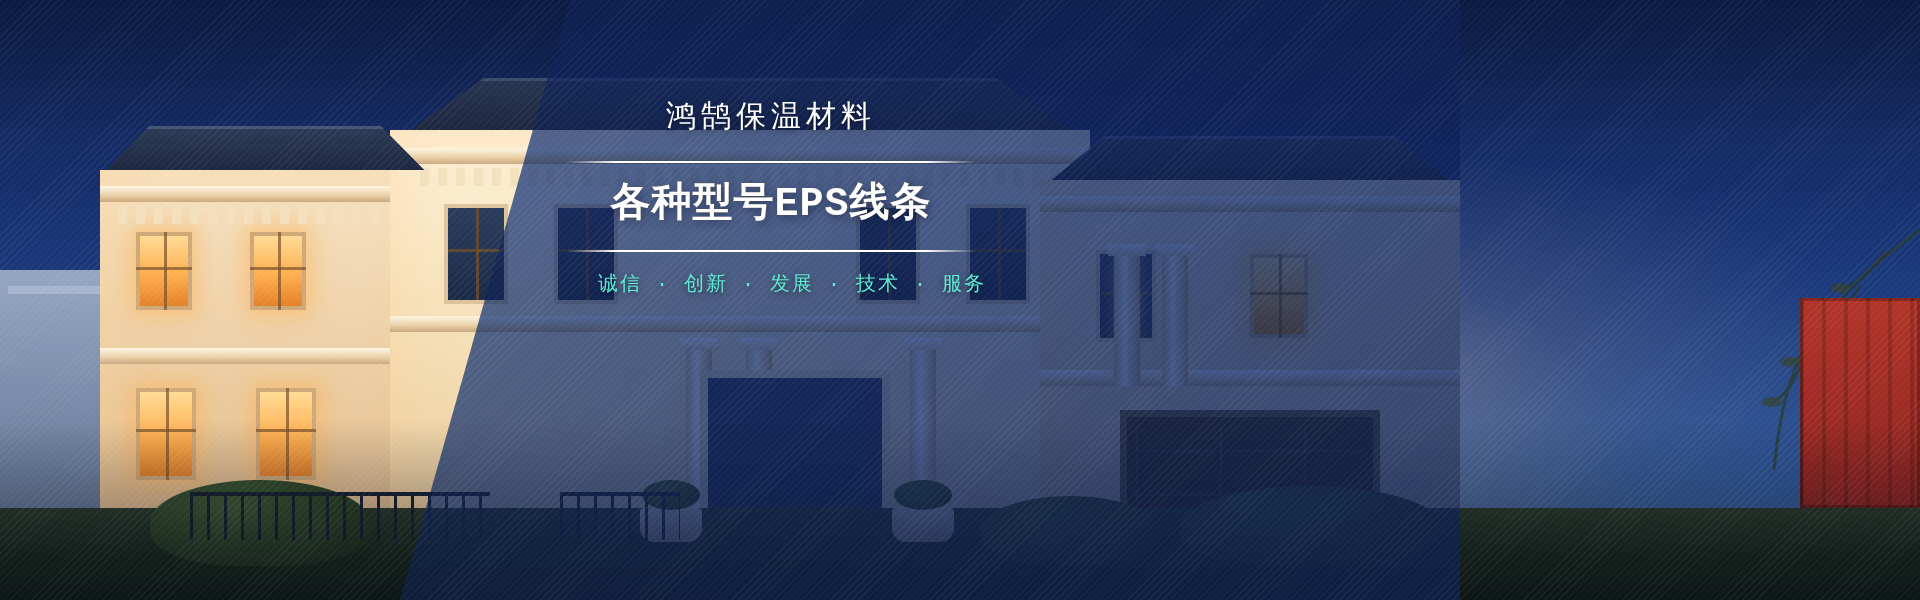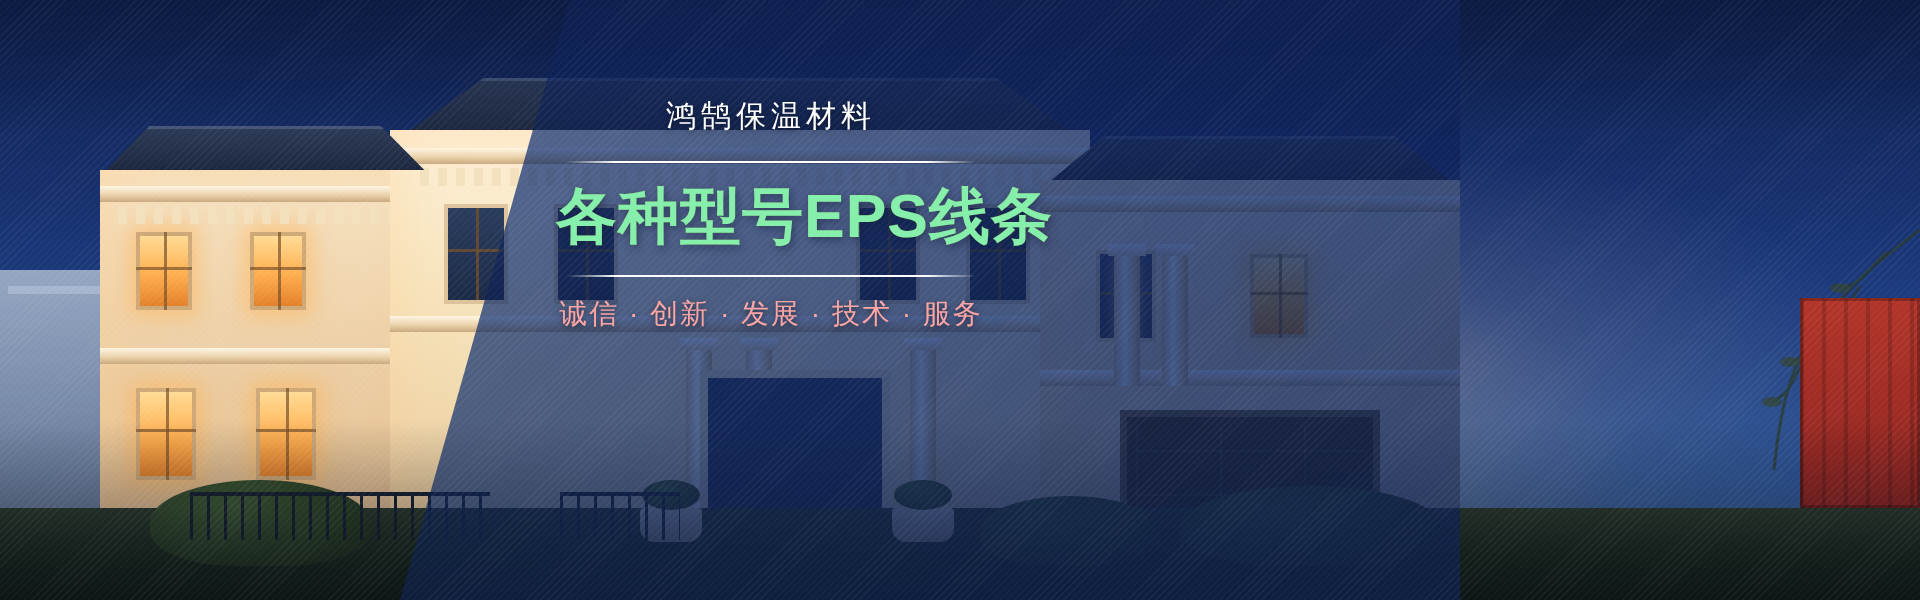--- a/index.html
+++ b/index.html
@@ -1,21 +1,21 @@
 <!DOCTYPE html>
 <html><head>
 <meta charset="utf-8">
 <style>
   * { margin:0; padding:0; box-sizing:border-box; }
   html,body { background:#0b1630; }
   .banner {
     position:relative;
     width:1920px; height:600px;
     overflow:hidden;
-    font-family:Liberation Sans, sans-serif;
+    font-family:Liberation Mono, monospace;
     background:#12264f;
   }
 
   
   .photo { position:absolute; inset:0; overflow:hidden; }
 
   .sky {
     position:absolute; inset:0;
     background:
       radial-gradient(ellipse 1100px 420px at 50% 78%, rgba(255,214,150,.30), rgba(255,190,120,0) 62%),
@@ -199,33 +199,34 @@
     text-shadow:0 2px 6px rgba(0,0,0,.5);
     white-space:nowrap;
   }
   .rule {
     height:2px; margin:24px auto 18px;
     width:410px;
     background:linear-gradient(90deg, rgba(255,255,255,0), #ffffff 12%, #ffffff 88%, rgba(255,255,255,0));
   }
   .rule.bottom { margin:22px auto 18px; }
   .headline {
-    color:#86efac;
-    font-size:61px; line-height:1.18;
+    color:#ffffff;
+    font-size:40px; line-height:1.18;
     font-weight:700; letter-spacing:1px;
     white-space:nowrap;
     text-shadow:
       0 0 1px rgba(120,90,0,.55),
       2px 3px 8px rgba(20,30,60,.55);
   }
   .tagline {
-    color:#fca5a5;
-    font-size:28px; letter-spacing:2px; font-weight:400;
+    color:#5eead4;
+    font-size:20px; letter-spacing:2px; font-weight:400;
     white-space:nowrap;
     text-shadow:0 2px 6px rgba(0,0,0,.5);
+    text-align:right;
   }
 </style>
 </head>
 <body>
 
 <div class="banner">
 
   <div class="photo">
     <div class="sky"></div>
     <div class="sky-glow"></div>

